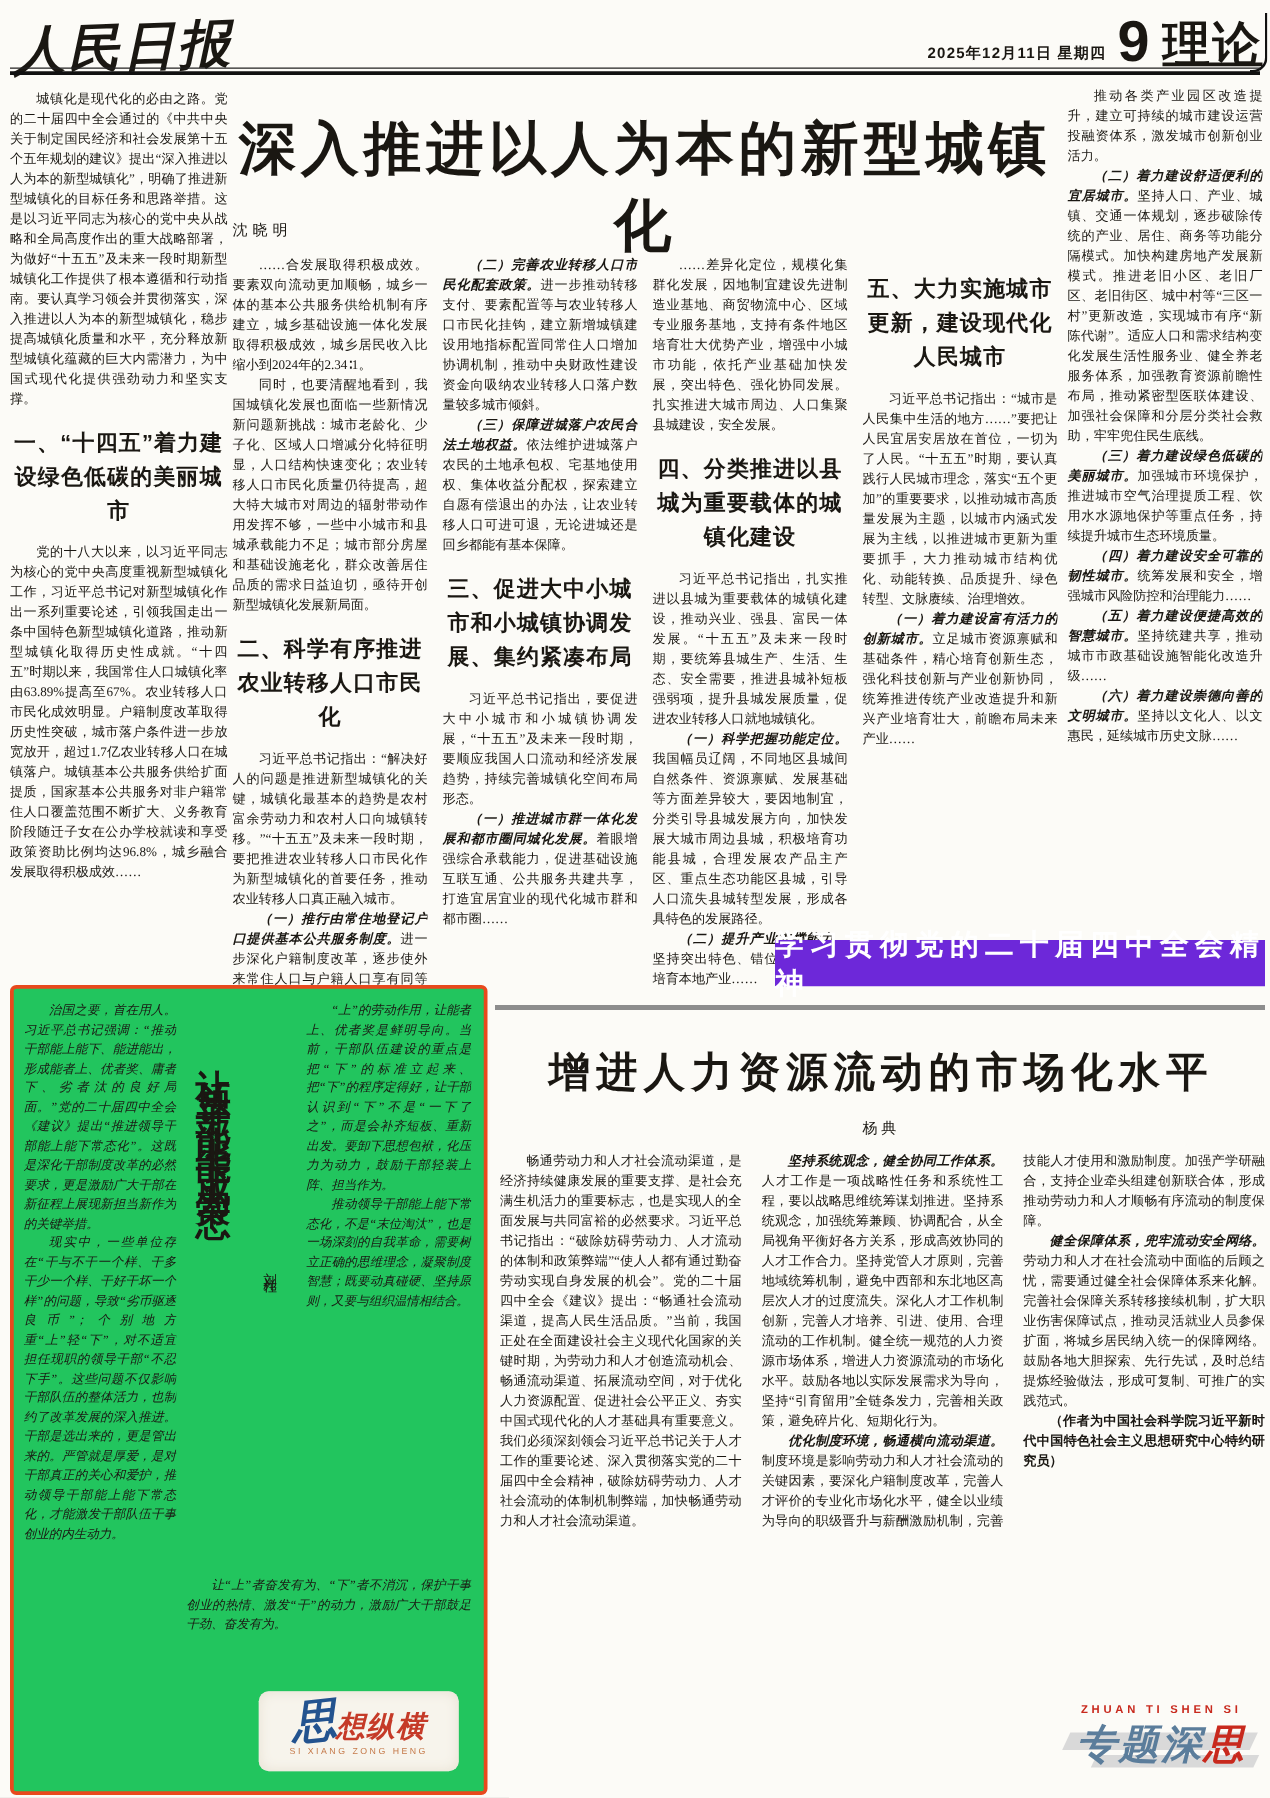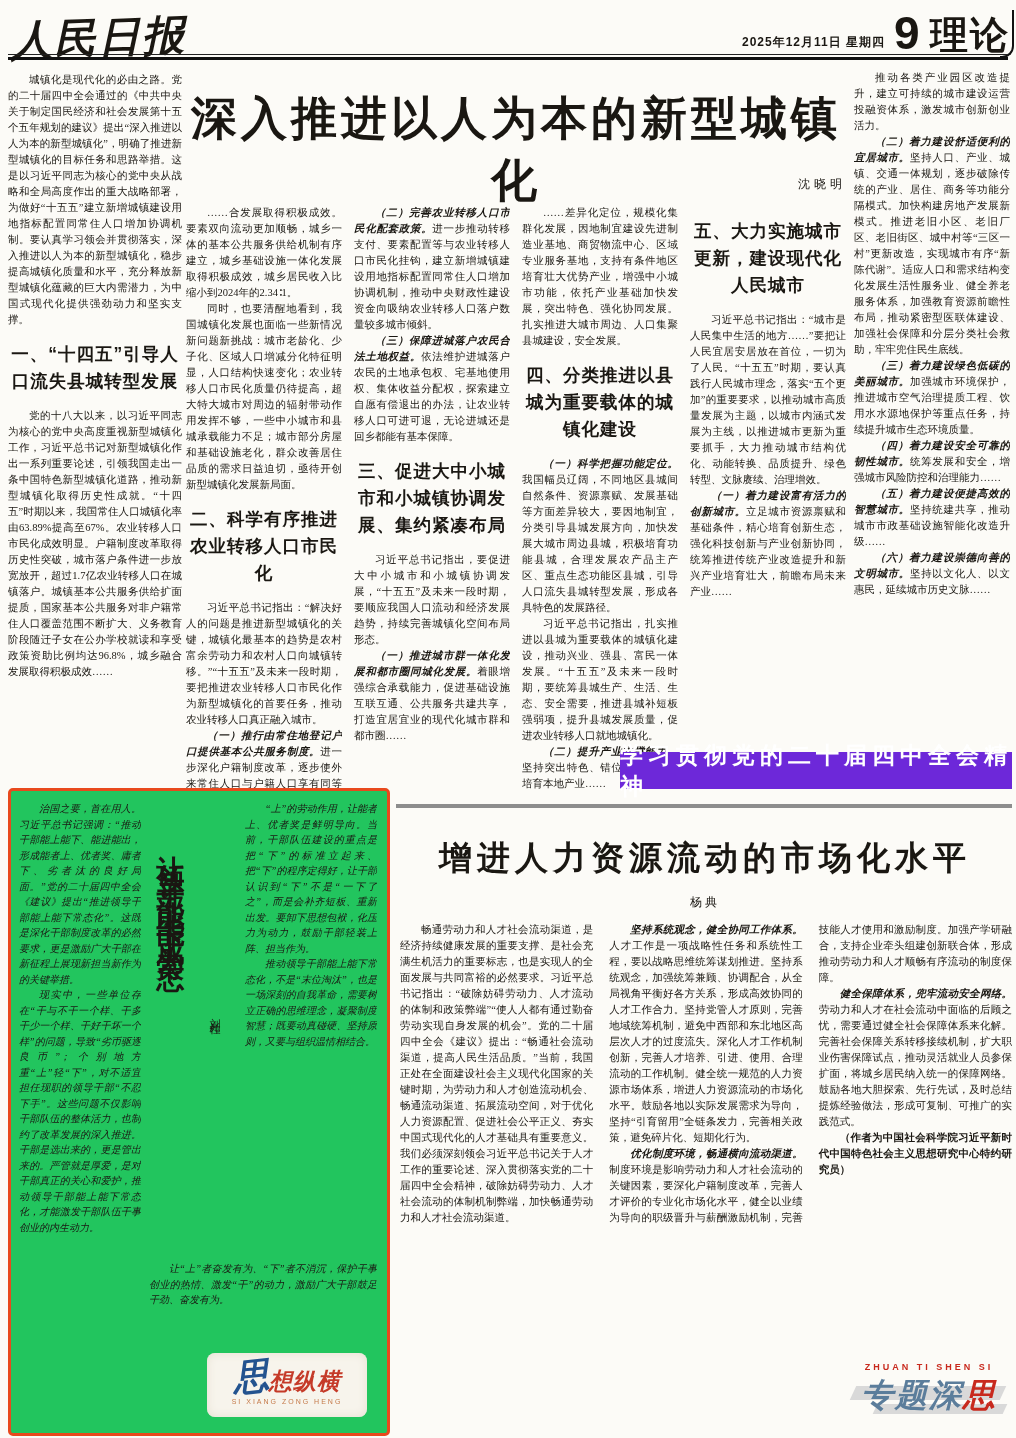--- a/index.html
+++ b/index.html
@@ -5,35 +5,35 @@
   html,body{margin:0;padding:0;background:#e8e6e1;}
   .page{position:relative;width:1016px;height:1438px;background:#fcfbf7;overflow:hidden;
         font-family:"Liberation Serif","DejaVu Serif",serif;color:#1a1712;}
   
   .mast-logo{position:absolute;left:10px;top:10px;font-size:42px;font-weight:900;font-style:italic;
              letter-spacing:2px;transform:rotate(-2deg);font-family:"Liberation Serif",serif;}
   .mast-date{position:absolute;left:742px;top:34px;font-size:12px;font-weight:bold;letter-spacing:1px;
              font-family:"Liberation Sans","DejaVu Sans",sans-serif;}
   .mast-page{position:absolute;left:894px;top:6px;font-size:46px;font-weight:900;
              font-family:"Liberation Sans","DejaVu Sans",sans-serif;}
-  .mast-section{position:absolute;left:930px;top:10px;font-size:38px;font-weight:900;letter-spacing:2px;}
+  .mast-section{position:absolute;left:930px;top:10px;font-size:38px;font-weight:900;letter-spacing:2px;text-decoration:underline;}
   .mast-bracket{position:absolute;left:1000px;top:10px;width:12px;height:46px;
                 border-right:2px solid #111;border-bottom:2px solid #111;border-bottom-right-radius:12px;}
   .rule-thin{position:absolute;left:8px;top:54px;width:1000px;height:1px;background:#222;}
   .rule-thick{position:absolute;left:8px;top:57px;width:1000px;height:3px;background:#111;}
   
   .col{position:absolute;overflow:hidden;text-align:justify;font-size:10.5px;line-height:16px;}
   .col p{margin:0;text-indent:2em;}
   .lead{font-weight:bold;font-style:italic;}
   .sec-head{font-family:"Liberation Sans","DejaVu Sans",sans-serif;font-weight:bold;font-size:17.5px;
             line-height:27px;margin:13px 0;text-indent:0;text-align:center;letter-spacing:1px;}
   
   .main-headline{position:absolute;left:186px;top:88px;width:660px;text-align:center;font-size:46px;
                  font-weight:900;letter-spacing:4px;font-family:"Liberation Sans","DejaVu Sans",sans-serif;}
-  .main-byline{position:absolute;left:186px;top:176px;width:660px;text-align:right;font-size:12px;letter-spacing:4px;}
+  .main-byline{position:absolute;left:186px;top:176px;width:660px;text-align:left;font-size:12px;letter-spacing:4px;}
   .banner{position:absolute;left:620px;top:752px;width:392px;height:37px;background:#6d28d9;color:#fff;
           display:flex;align-items:center;justify-content:center;font-size:23px;font-weight:900;
           letter-spacing:5px;font-family:"Liberation Sans","DejaVu Sans",sans-serif;}
   .divider-gray{position:absolute;left:396px;top:804px;width:616px;height:4px;background:#8d8d8d;}
   
   .second-title{position:absolute;left:398px;top:836px;width:614px;text-align:center;font-size:33px;
                 font-weight:900;letter-spacing:5px;}
   .second-byline{position:absolute;left:398px;top:894px;width:614px;text-align:center;font-size:12px;letter-spacing:3px;}
   .second-body{position:absolute;left:400px;top:922px;width:612px;height:430px;column-count:3;column-gap:16px;}
   .attribution{font-weight:bold;}
@@ -72,22 +72,22 @@
   <div class="mast-page">9</div>
   <div class="mast-section">理论</div>
   <div class="mast-bracket"></div>
   <div class="rule-thin"></div>
   <div class="rule-thick"></div>
 
   <div class="main-headline">深入推进以人为本的新型城镇化</div>
   <div class="main-byline">沈晓明</div>
 
   <div class="col" style="left:8px;top:72px;width:174px;height:712px;">
-    <p>城镇化是现代化的必由之路。党的二十届四中全会通过的《中共中央关于制定国民经济和社会发展第十五个五年规划的建议》提出“深入推进以人为本的新型城镇化”，明确了推进新型城镇化的目标任务和思路举措。这是以习近平同志为核心的党中央从战略和全局高度作出的重大战略部署，为做好“十五五”建立新增城镇建设用地指标配置同常住人口增加协调机制。要认真学习领会并贯彻落实，深入推进以人为本的新型城镇化，稳步提高城镇化质量和水平，充分释放新型城镇化蕴藏的巨大内需潜力，为中国式现代化提供强劲动力和坚实支撑。</p>
-    <div class="sec-head">一、“十四五”引导人口流失县城转型发展</div>
+    <p>城镇化是现代化的必由之路。党的二十届四中全会通过的《中共中央关于制定国民经济和社会发展第十五个五年规划的建议》提出“深入推进以人为本的新型城镇化”，明确了推进新型城镇化的目标任务和思路举措。这是以习近平同志为核心的党中央从战略和全局高度作出的重大战略部署，为做好“十五五”及未来一段时期新型城镇化工作提供了根本遵循和行动指南。要认真学习领会并贯彻落实，深入推进以人为本的新型城镇化，稳步提高城镇化质量和水平，充分释放新型城镇化蕴藏的巨大内需潜力，为中国式现代化提供强劲动力和坚实支撑。</p>
+    <div class="sec-head">一、“十四五”着力建设绿色低碳的美丽城市</div>
     <p>党的十八大以来，以习近平同志为核心的党中央高度重视新型城镇化工作，习近平总书记对新型城镇化作出一系列重要论述，引领我国走出一条中国特色新型城镇化道路，推动新型城镇化取得历史性成就。“十四五”时期以来，我国常住人口城镇化率由63.89%提高至67%。农业转移人口市民化成效明显。户籍制度改革取得历史性突破，城市落户条件进一步放宽放开，超过1.7亿农业转移人口在城镇落户。城镇基本公共服务供给扩面提质，国家基本公共服务对非户籍常住人口覆盖范围不断扩大、义务教育阶段随迁子女在公办学校就读和享受政策资助比例均达96.8%，城乡融合发展取得积极成效……</p>
   </div>
 
   <div class="col" style="left:186px;top:205px;width:156px;height:597px;">
     <p>……合发展取得积极成效。要素双向流动更加顺畅，城乡一体的基本公共服务供给机制有序建立，城乡基础设施一体化发展取得积极成效，城乡居民收入比缩小到2024年的2.34∶1。</p>
     <p>同时，也要清醒地看到，我国城镇化发展也面临一些新情况新问题新挑战：城市老龄化、少子化、区域人口增减分化特征明显，人口结构快速变化；农业转移人口市民化质量仍待提高，超大特大城市对周边的辐射带动作用发挥不够，一些中小城市和县城承载能力不足；城市部分房屋和基础设施老化，群众改善居住品质的需求日益迫切，亟待开创新型城镇化发展新局面。</p>
     <div class="sec-head">二、科学有序推进农业转移人口市民化</div>
     <p>习近平总书记指出：“解决好人的问题是推进新型城镇化的关键，城镇化最基本的趋势是农村富余劳动力和农村人口向城镇转移。”“十五五”及未来一段时期，要把推进农业转移人口市民化作为新型城镇化的首要任务，推动农业转移人口真正融入城市。</p>
     <p><span class="lead">（一）推行由常住地登记户口提供基本公共服务制度。</span><span>进一步深化户籍制度改革，逐步使外来常住人口与户籍人口享有同等的基本公共服务……</span></p>
   </div>
@@ -96,22 +96,22 @@
     <p><span class="lead">（二）完善农业转移人口市民化配套政策。</span><span>进一步推动转移支付、要素配置等与农业转移人口市民化挂钩，建立新增城镇建设用地指标配置同常住人口增加协调机制，推动中央财政性建设资金向吸纳农业转移人口落户数量较多城市倾斜。</span></p>
     <p><span class="lead">（三）保障进城落户农民合法土地权益。</span><span>依法维护进城落户农民的土地承包权、宅基地使用权、集体收益分配权，探索建立自愿有偿退出的办法，让农业转移人口可进可退，无论进城还是回乡都能有基本保障。</span></p>
     <div class="sec-head">三、促进大中小城市和小城镇协调发展、集约紧凑布局</div>
     <p>习近平总书记指出，要促进大中小城市和小城镇协调发展，“十五五”及未来一段时期，要顺应我国人口流动和经济发展趋势，持续完善城镇化空间布局形态。</p>
     <p><span class="lead">（一）推进城市群一体化发展和都市圈同城化发展。</span><span>着眼增强综合承载能力，促进基础设施互联互通、公共服务共建共享，打造宜居宜业的现代化城市群和都市圈……</span></p>
   </div>
 
   <div class="col" style="left:522px;top:205px;width:156px;height:597px;">
     <p>……差异化定位，规模化集群化发展，因地制宜建设先进制造业基地、商贸物流中心、区域专业服务基地，支持有条件地区培育壮大优势产业，增强中小城市功能，依托产业基础加快发展，突出特色、强化协同发展。扎实推进大城市周边、人口集聚县城建设，安全发展。</p>
     <div class="sec-head">四、分类推进以县城为重要载体的城镇化建设</div>
+    <p>习近平总书记指出，扎实推进以县城为重要载体的城镇化建设，推动兴业、强县、富民一体发展。“十五五”及未来一段时期，要统筹县城生产、生活、生态、安全需要，推进县城补短板强弱项，提升县城发展质量，促进农业转移人口就地城镇化。</p>
     <p><span class="lead">（一）科学把握功能定位。</span><span>我国幅员辽阔，不同地区县城间自然条件、资源禀赋、发展基础等方面差异较大，要因地制宜，分类引导县城发展方向，加快发展大城市周边县城，积极培育功能县城，合理发展农产品主产区、重点生态功能区县城，引导人口流失县城转型发展，形成各具特色的发展路径。</span></p>
-    <p>习近平总书记指出，扎实推进以县城为重要载体的城镇化建设，推动兴业、强县、富民一体发展。“十五五”及未来一段时期，要统筹县城生产、生活、生态、安全需要，推进县城补短板强弱项，提升县城发展质量，促进农业转移人口就地城镇化。</p>
     <p><span class="lead">（二）提升产业支撑能力。</span><span>坚持突出特色、错位发展，统筹培育本地产业……</span></p>
   </div>
 
   <div class="col" style="left:690px;top:205px;width:156px;height:540px;">
     <div class="sec-head">五、大力实施城市更新，建设现代化人民城市</div>
     <p>习近平总书记指出：“城市是人民集中生活的地方……”要把让人民宜居安居放在首位，一切为了人民。“十五五”时期，要认真践行人民城市理念，落实“五个更加”的重要要求，以推动城市高质量发展为主题，以城市内涵式发展为主线，以推进城市更新为重要抓手，大力推动城市结构优化、动能转换、品质提升、绿色转型、文脉赓续、治理增效。</p>
     <p><span class="lead">（一）着力建设富有活力的创新城市。</span><span>立足城市资源禀赋和基础条件，精心培育创新生态，强化科技创新与产业创新协同，统筹推进传统产业改造提升和新兴产业培育壮大，前瞻布局未来产业……</span></p>
   </div>
 
   <div class="col" style="left:854px;top:70px;width:156px;height:676px;">

